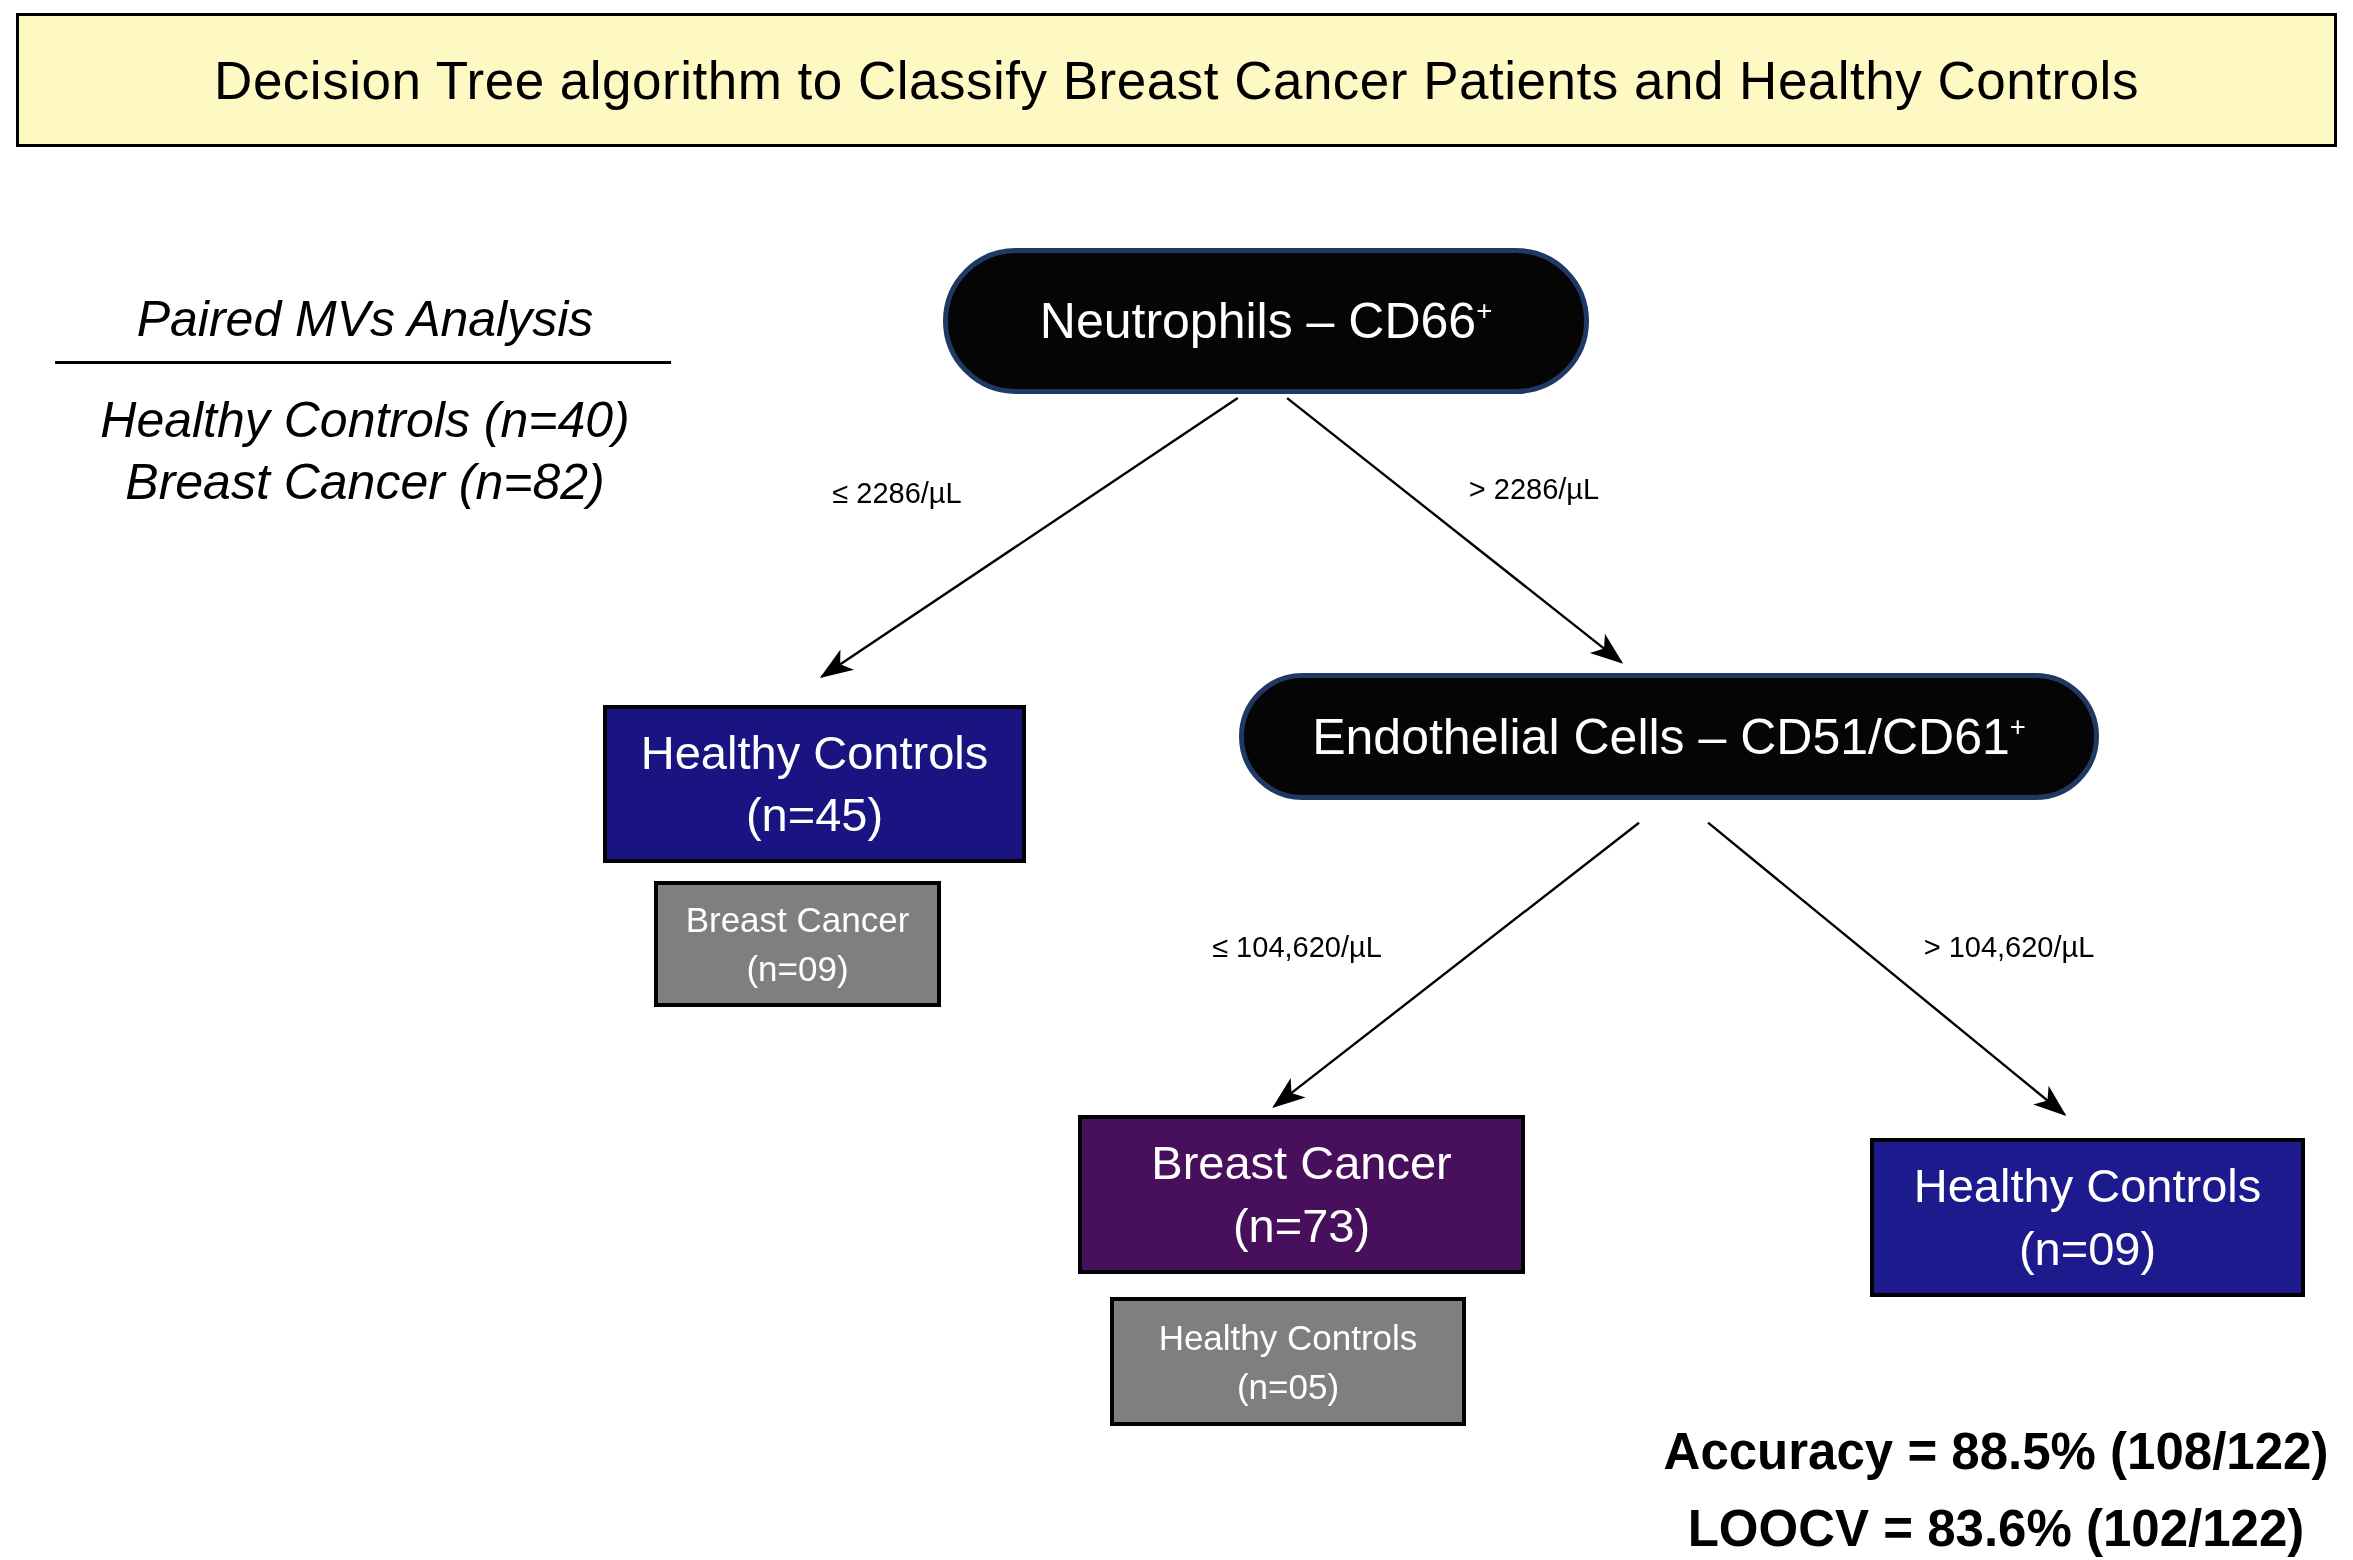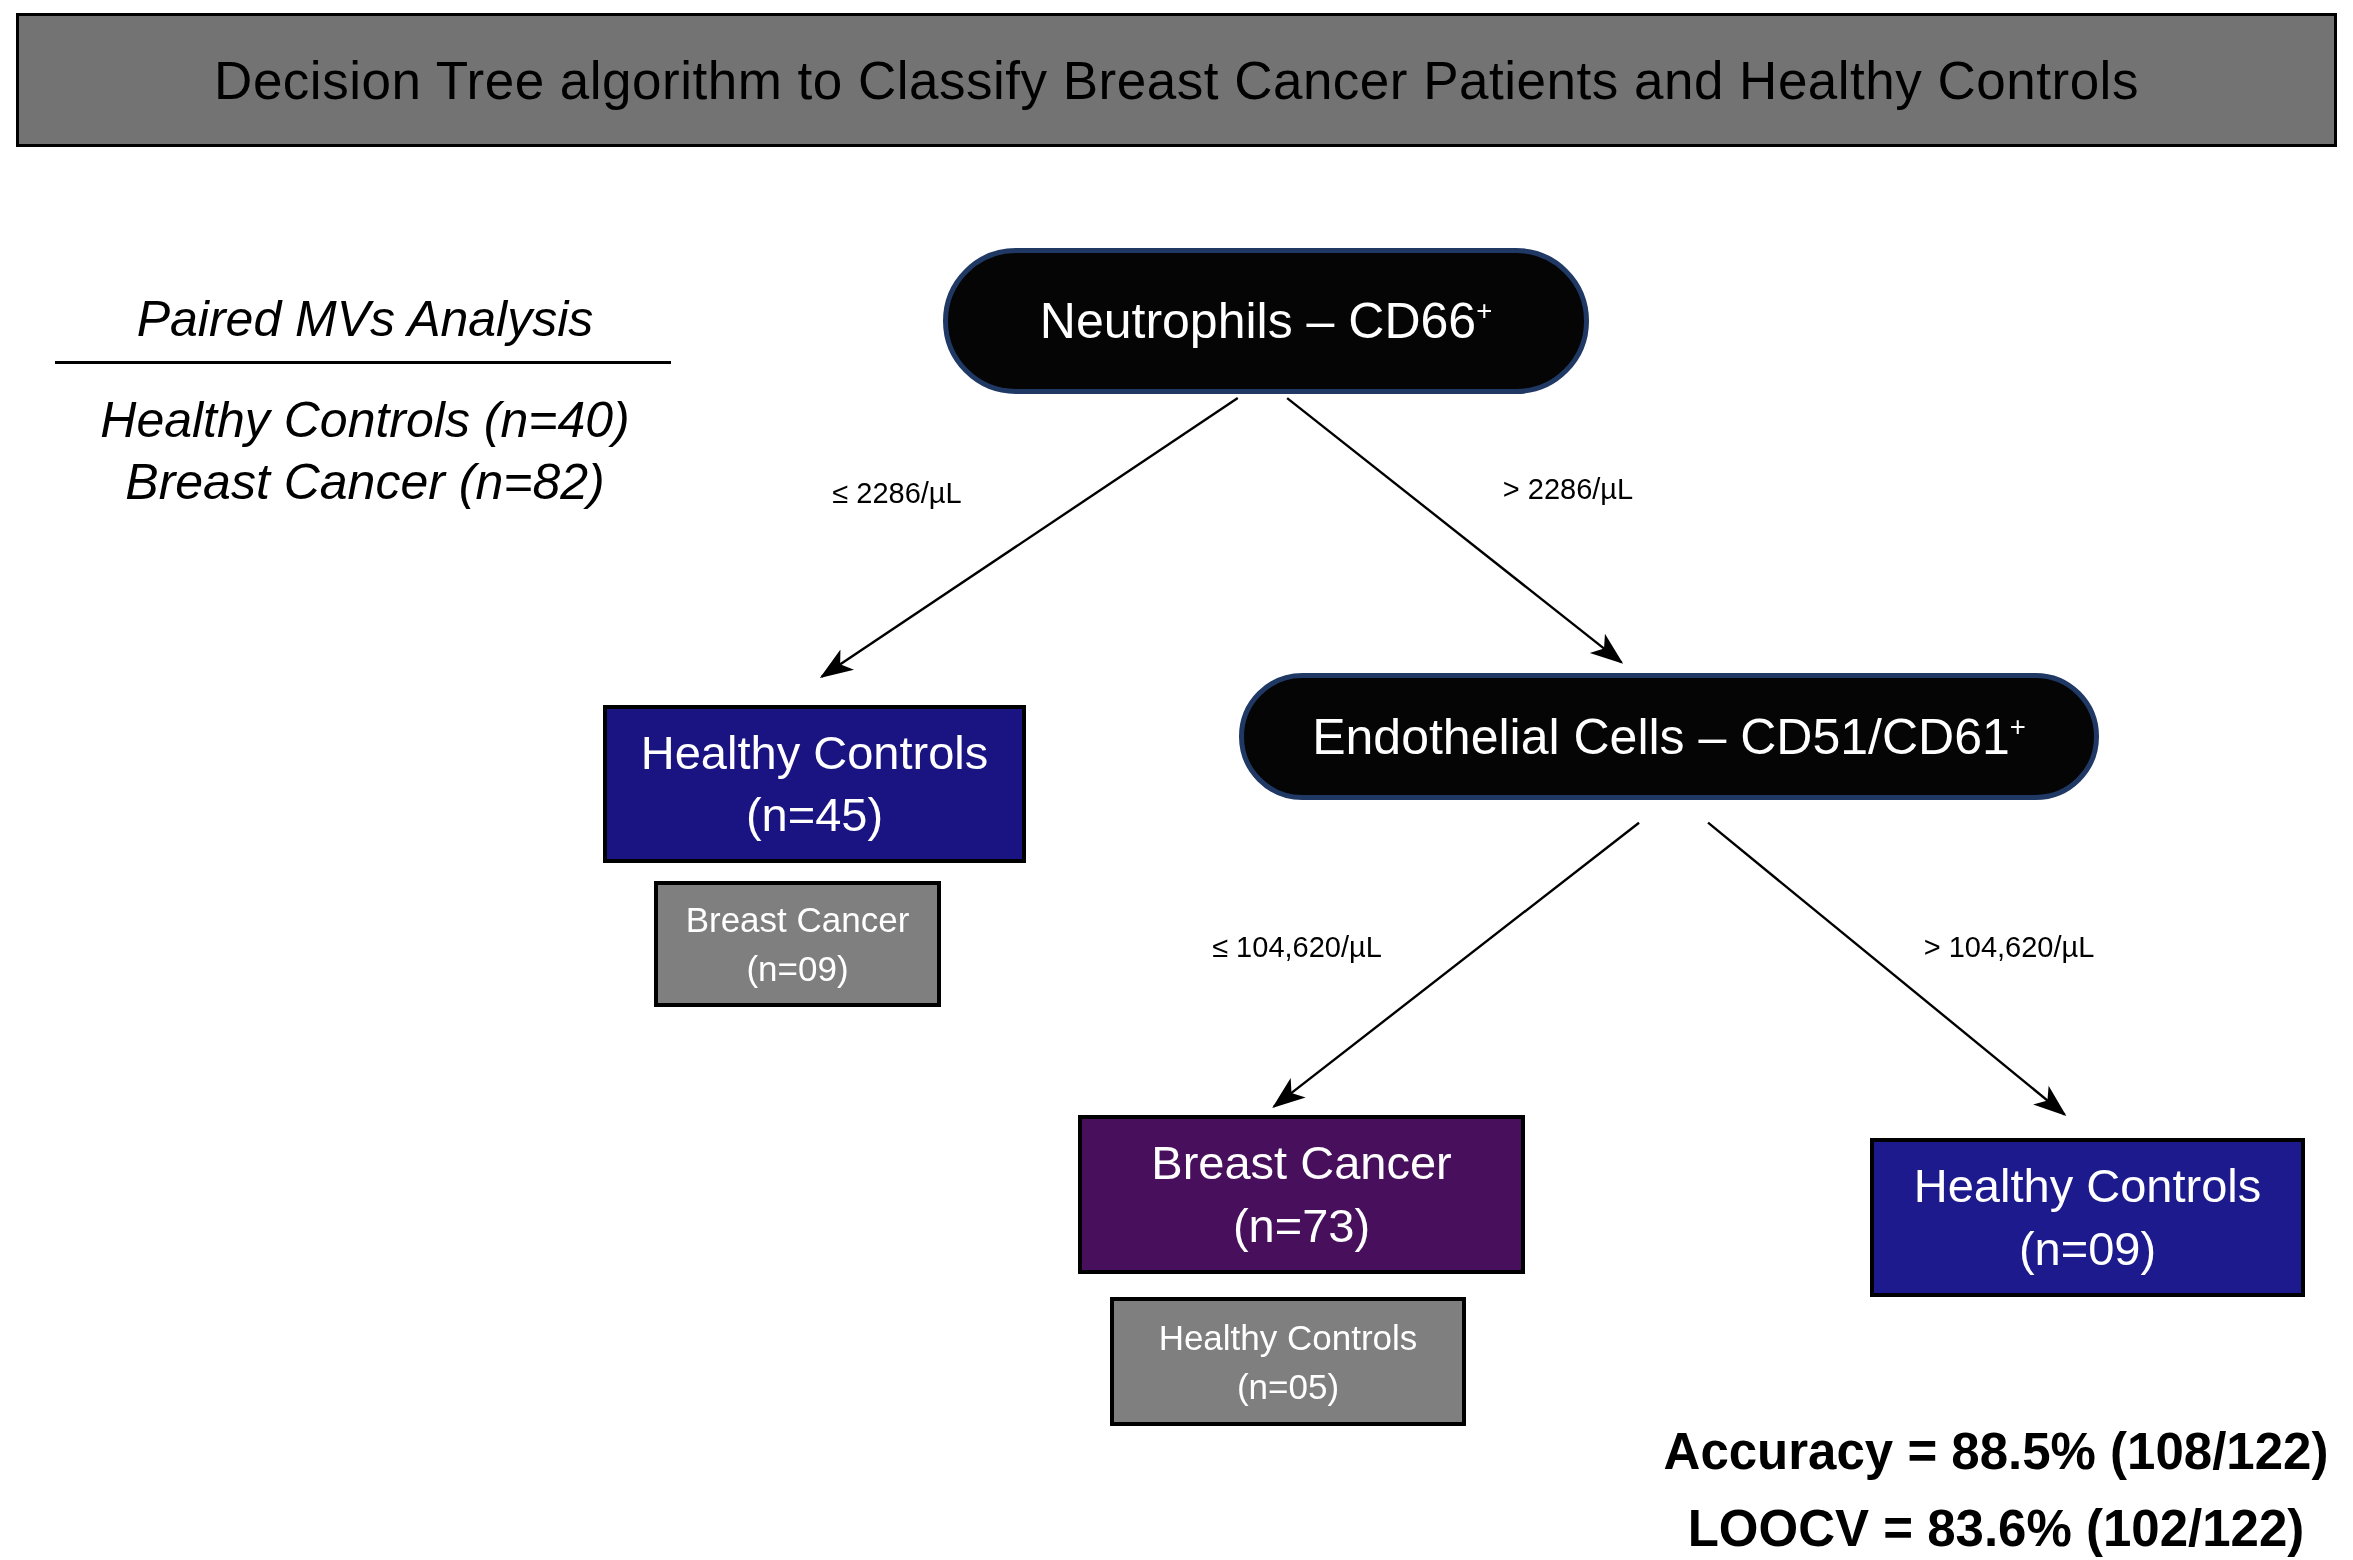--- a/index.html
+++ b/index.html
@@ -12,21 +12,21 @@
     color: var(--ink, #000000);
     overflow: hidden;
   }
   .abs { position: absolute; }
   .center-xy { transform: translate(-50%, -50%); }
 
   
   .title-box {
     left: 16px; top: 13.3px; width: 2321px; height: 134px;
     border: 3.7px solid var(--ink, #000);
-    background: #737373;
+    background: #fef9c3;
     display: flex; align-items: center; justify-content: center;
     box-sizing: border-box;
   }
   .title-box .title-text { font-size: 53px; letter-spacing: 0.5px; }
 
   
   .legend-line { font-size: 50px; font-style: italic; white-space: nowrap; }
   .legend-rule { left: 55px; top: 361px; width: 616px; height: 3.2px; background: var(--ink, #000); }
 
   
@@ -95,21 +95,21 @@
     <line x1="2425" y1="750" x2="3055" y2="1248" stroke="#000" stroke-width="4.5" marker-end="url(#stealth)"></line>
     <line x1="3088" y1="1550" x2="2400" y2="2085" stroke="#000" stroke-width="4.5" marker-end="url(#stealth)"></line>
     <line x1="3218" y1="1550" x2="3890" y2="2100" stroke="#000" stroke-width="4.5" marker-end="url(#stealth)"></line>
   </svg>
 
   <div id="node-root" class="abs decision-node">
     <span><span>Neutrophils – CD66</span><sup>+</sup></span>
   </div>
 
   <div class="abs branch-label center-xy" style="left:897px; top:493px;">≤ 2286/µL</div>
-  <div class="abs branch-label center-xy" style="left:1568px; top:489px;">&gt; 2286/µL</div>
+  <div class="abs branch-label center-xy" style="left:1534px; top:489px;">&gt; 2286/µL</div>
 
   <div id="node-endothelial" class="abs decision-node">
     <span><span>Endothelial Cells – CD51/CD61</span><sup>+</sup></span>
   </div>
 
   <div class="abs branch-label center-xy" style="left:1297px; top:947px;text-align:right;">≤ 104,620/µL</div>
   <div class="abs branch-label center-xy" style="left:2009px; top:947px;">&gt; 104,620/µL</div>
 
   <div id="leaf-hc26" class="abs leaf leaf-primary">
     <span class="l1">Healthy Controls</span>

